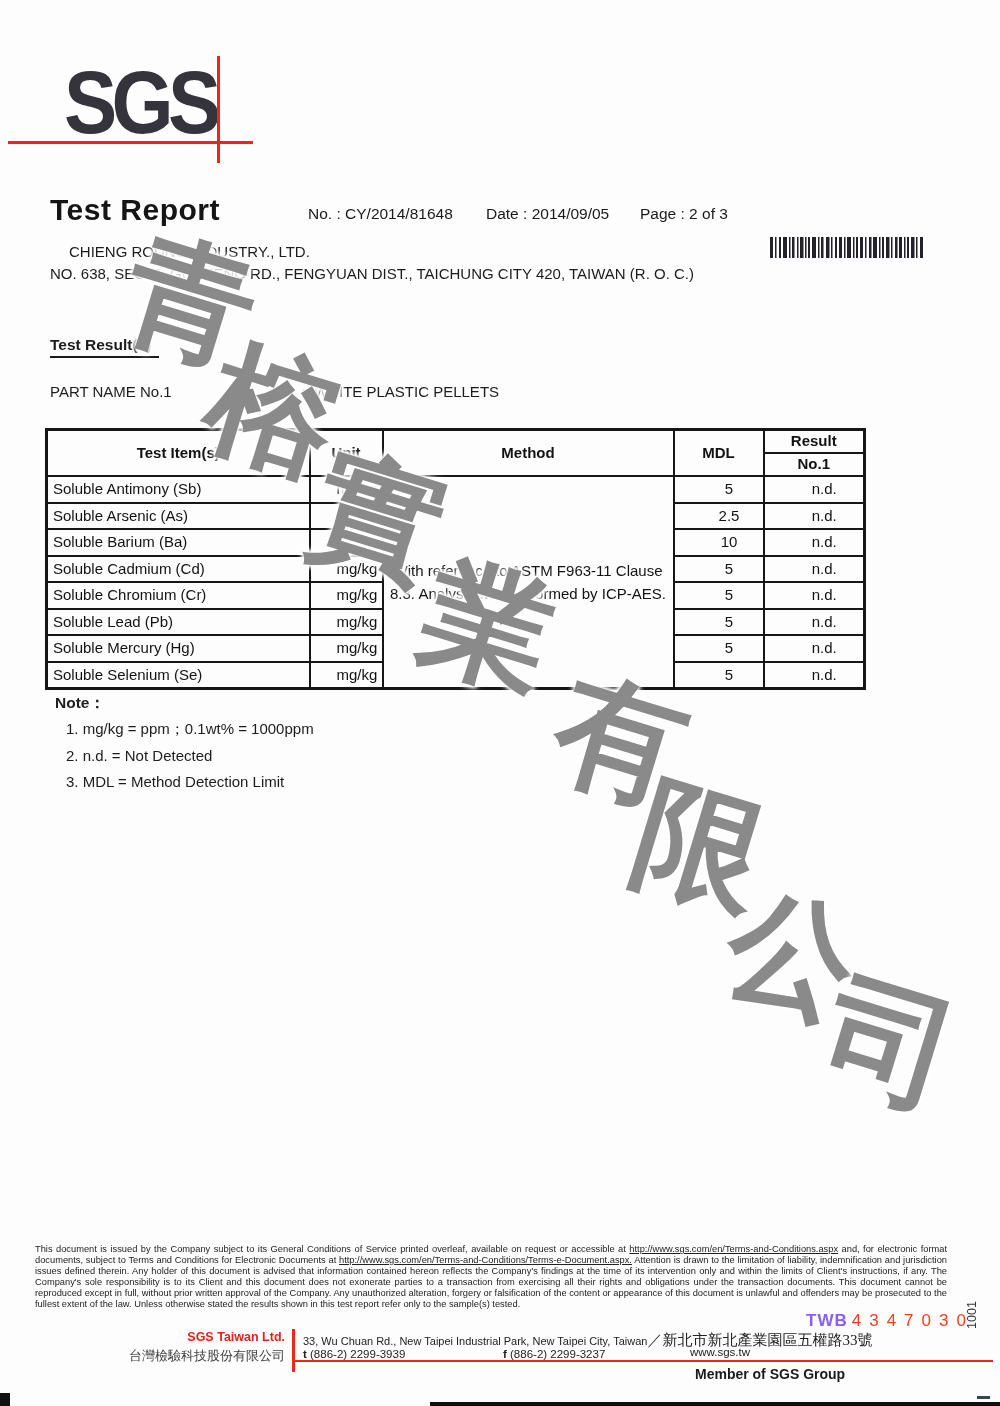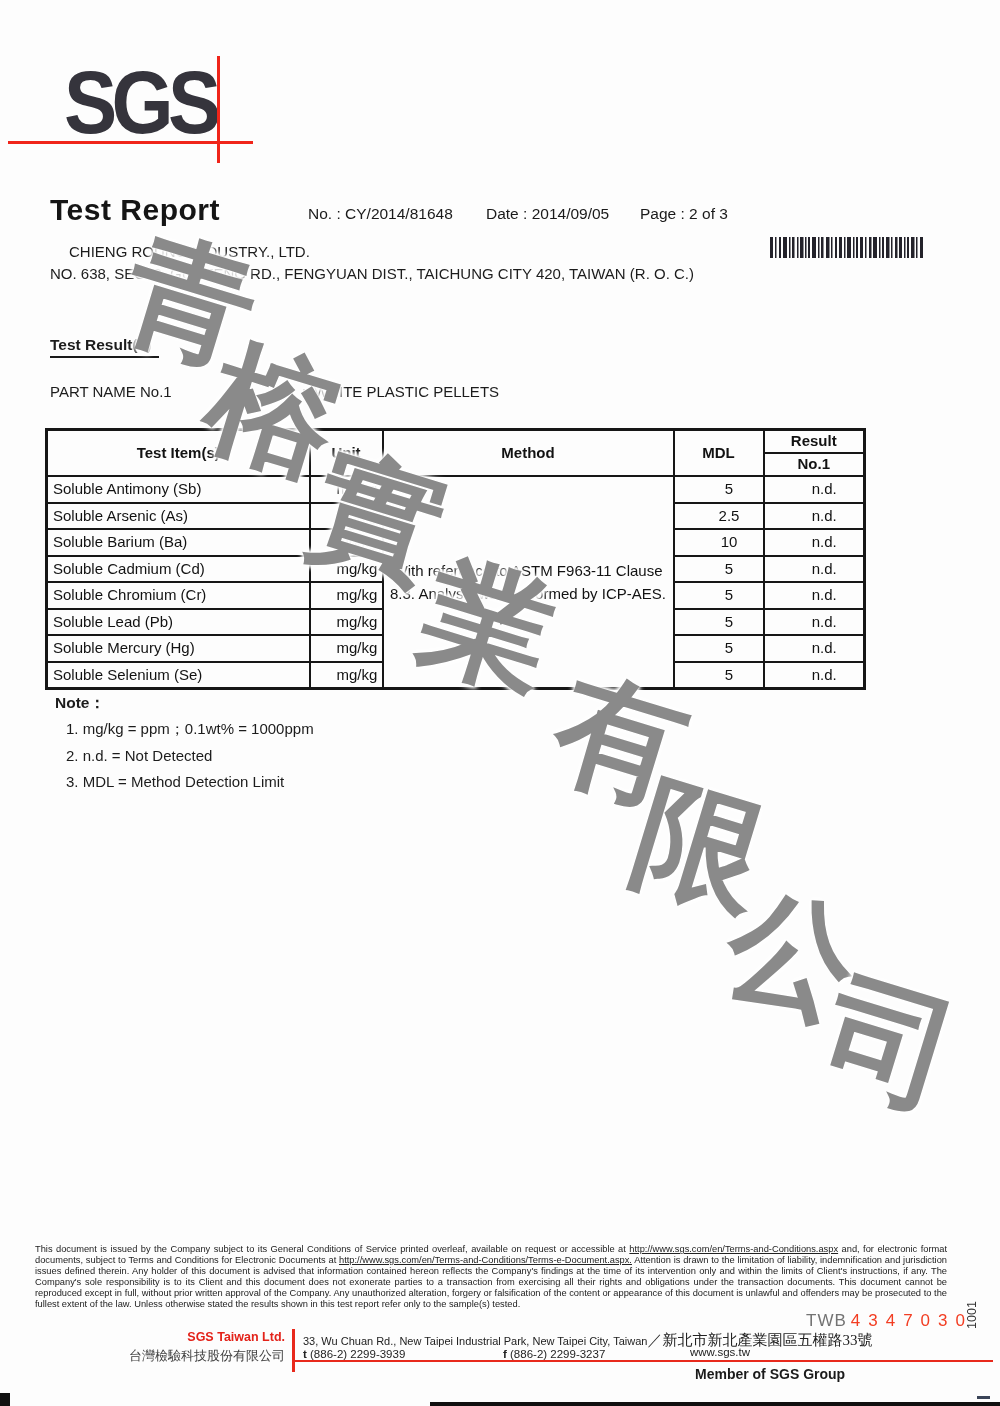--- a/index.html
+++ b/index.html
@@ -88,21 +88,21 @@
   .wm7{left:792px;top:957px;}
   .wm8{left:890px;top:1045px;}
   
   .legal{
     position:absolute;left:35px;top:1244px;width:912px;
     font-size:9.3px;line-height:10.9px;text-align:justify;
     color:#222;
   }
   .legal-link{text-decoration:underline;}
   .twb{position:absolute;left:806px;top:1311px;font-size:17px;white-space:nowrap;}
-  .twb-prefix{color:#737373;font-weight:normal;letter-spacing:1px;text-align:center;}
+  .twb-prefix{color:#8b5cf6;font-weight:bold;letter-spacing:1px;text-align:center;}
   .twb-number{color:#f23d22;letter-spacing:8px;margin-left:4px;margin-top:40px;}
   .side-code{
     position:absolute;left:958px;top:1308px;
     font-size:12.5px;color:#333;
     transform:rotate(-90deg);transform-origin:center;
   }
   
   .f-company-en{position:absolute;left:120px;top:1330px;width:165px;text-align:right;font-size:12.5px;font-weight:bold;color:#e32219;}
   .f-company-zh{position:absolute;left:120px;top:1347px;width:165px;text-align:right;font-size:13px;font-family:"Liberation Serif",serif;color:#404040;}
   .f-vline{position:absolute;left:292px;top:1329px;width:2.5px;height:43px;background:#e8291c;}

